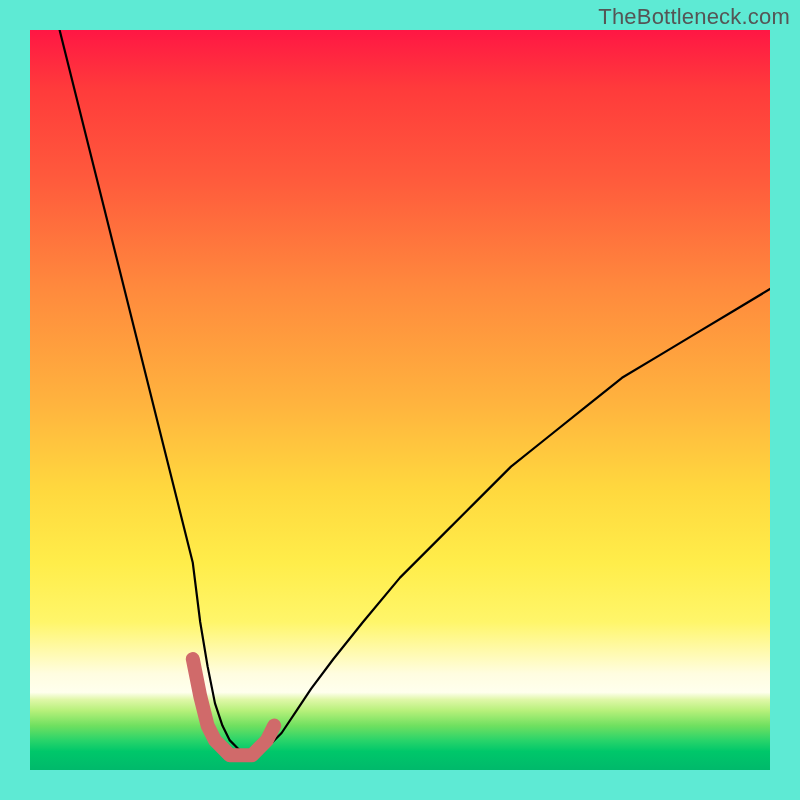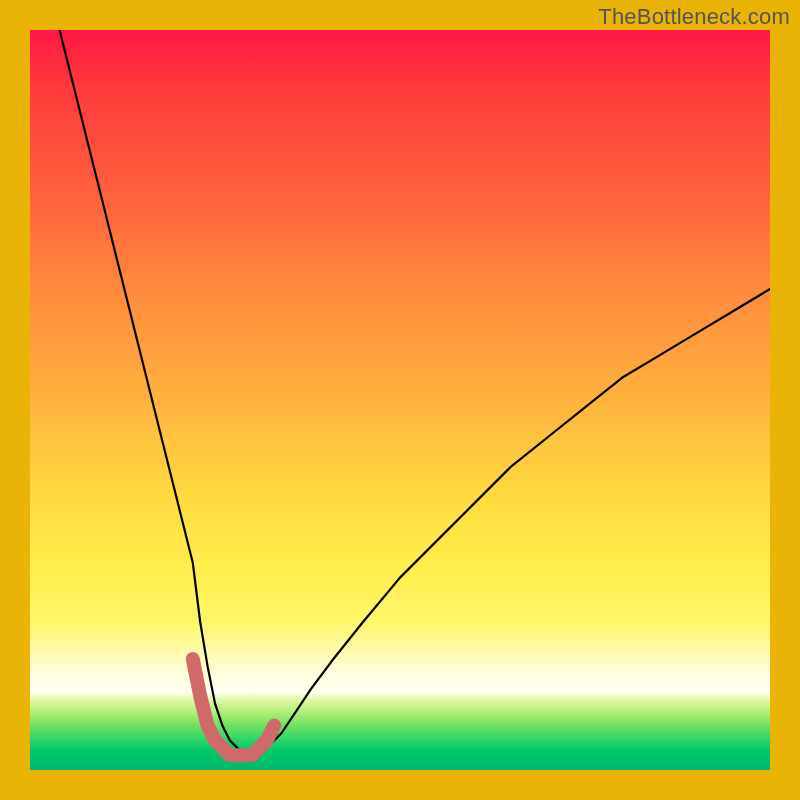--- a/index.html
+++ b/index.html
@@ -9,21 +9,21 @@
     height: 800px;
     background: #000;
     overflow: hidden;
   }
   .frame {
     position: absolute;
     left: 0;
     top: 0;
     width: 800px;
     height: 800px;
-    background: #eab308;
+    background: #5eead4;
   }
   .plot {
     position: absolute;
     left: 30px;
     top: 30px;
     width: 740px;
     height: 740px;
     background: linear-gradient(to bottom,
       #ff1744 0%,
       #ff3b3b 8%,

